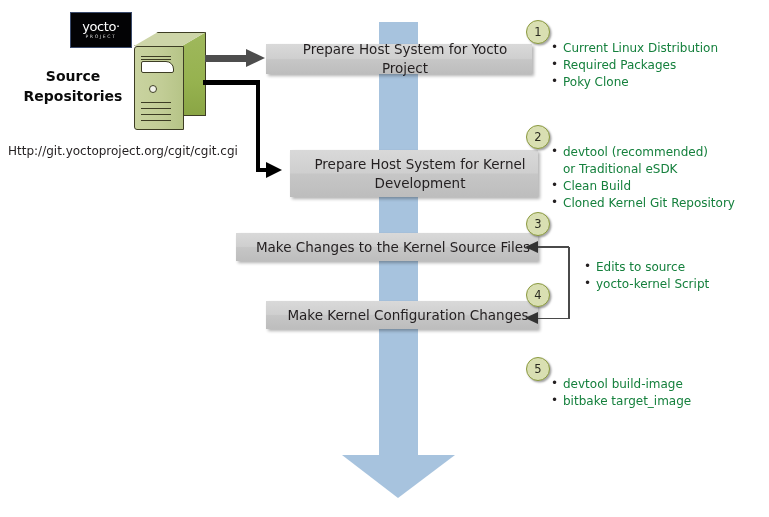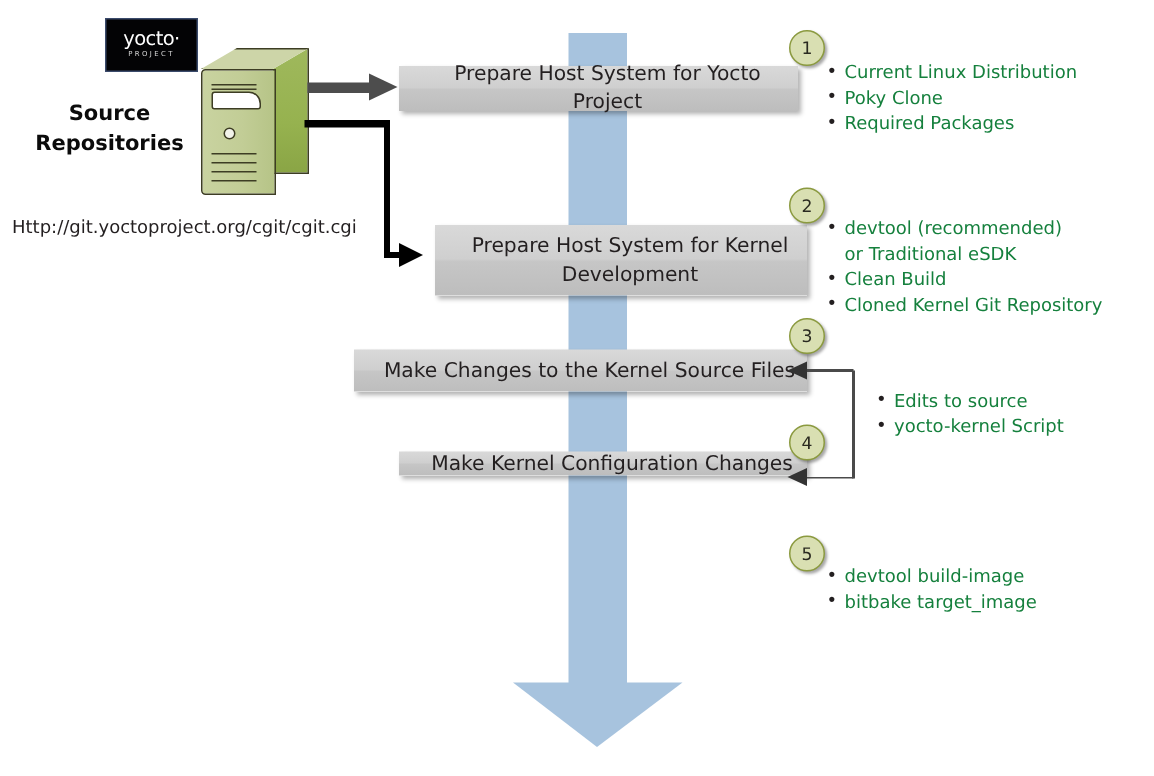--- a/index.html
+++ b/index.html
@@ -118,21 +118,21 @@
   </div>
 
   <div class="pbox" style="left:290px;top:150px;width:236px;height:47px;">
     <span>Prepare Host System for Kernel Development</span>
   </div>
 
   <div class="pbox" style="left:236px;top:233px;width:290px;height:28px;">
     <span>Make Changes to the Kernel Source Files</span>
   </div>
 
-  <div class="pbox" style="left:266px;top:301px;width:260px;height:16px;">
+  <div class="pbox" style="left:266px;top:301px;width:260px;height:28px;">
     <span>Make Kernel Configuration Changes</span>
   </div>
 
 
   <div class="thin" style="left:568px;top:247px;width:1.6px;height:72px;"></div>
   <div class="thin" style="left:536px;top:246.2px;width:33px;height:1.6px;"></div>
   <div class="thin" style="left:536px;top:317.5px;width:33px;height:1.6px;"></div>
   <div class="tri" style="left:525px;top:241px;border-top:6px solid transparent;border-bottom:6px solid transparent;border-right:13px solid #333333;"></div>
   <div class="tri" style="left:525px;top:312.4px;border-top:6px solid transparent;border-bottom:6px solid transparent;border-right:13px solid #333333;"></div>
 
@@ -147,22 +147,22 @@
   </div>
   <div class="stepnum" style="left:526px;top:283px;">
     <span>4</span>
   </div>
   <div class="stepnum" style="left:526px;top:357px;">
     <span>5</span>
   </div>
 
   <div class="bullets" style="left:551px;top:40px;">
     <div class="li">Current Linux Distribution</div>
+    <div class="li">Required Packages</div>
     <div class="li">Poky Clone</div>
-    <div class="li">Required Packages</div>
   </div>
 
   <div class="bullets" style="left:551px;top:144px;">
     <div class="li wrap">devtool (recommended) or Traditional eSDK</div>
     <div class="li">Clean Build</div>
     <div class="li">Cloned Kernel Git Repository</div>
   </div>
 
   <div class="bullets" style="left:584px;top:259px;">
     <div class="li">Edits to source</div>

